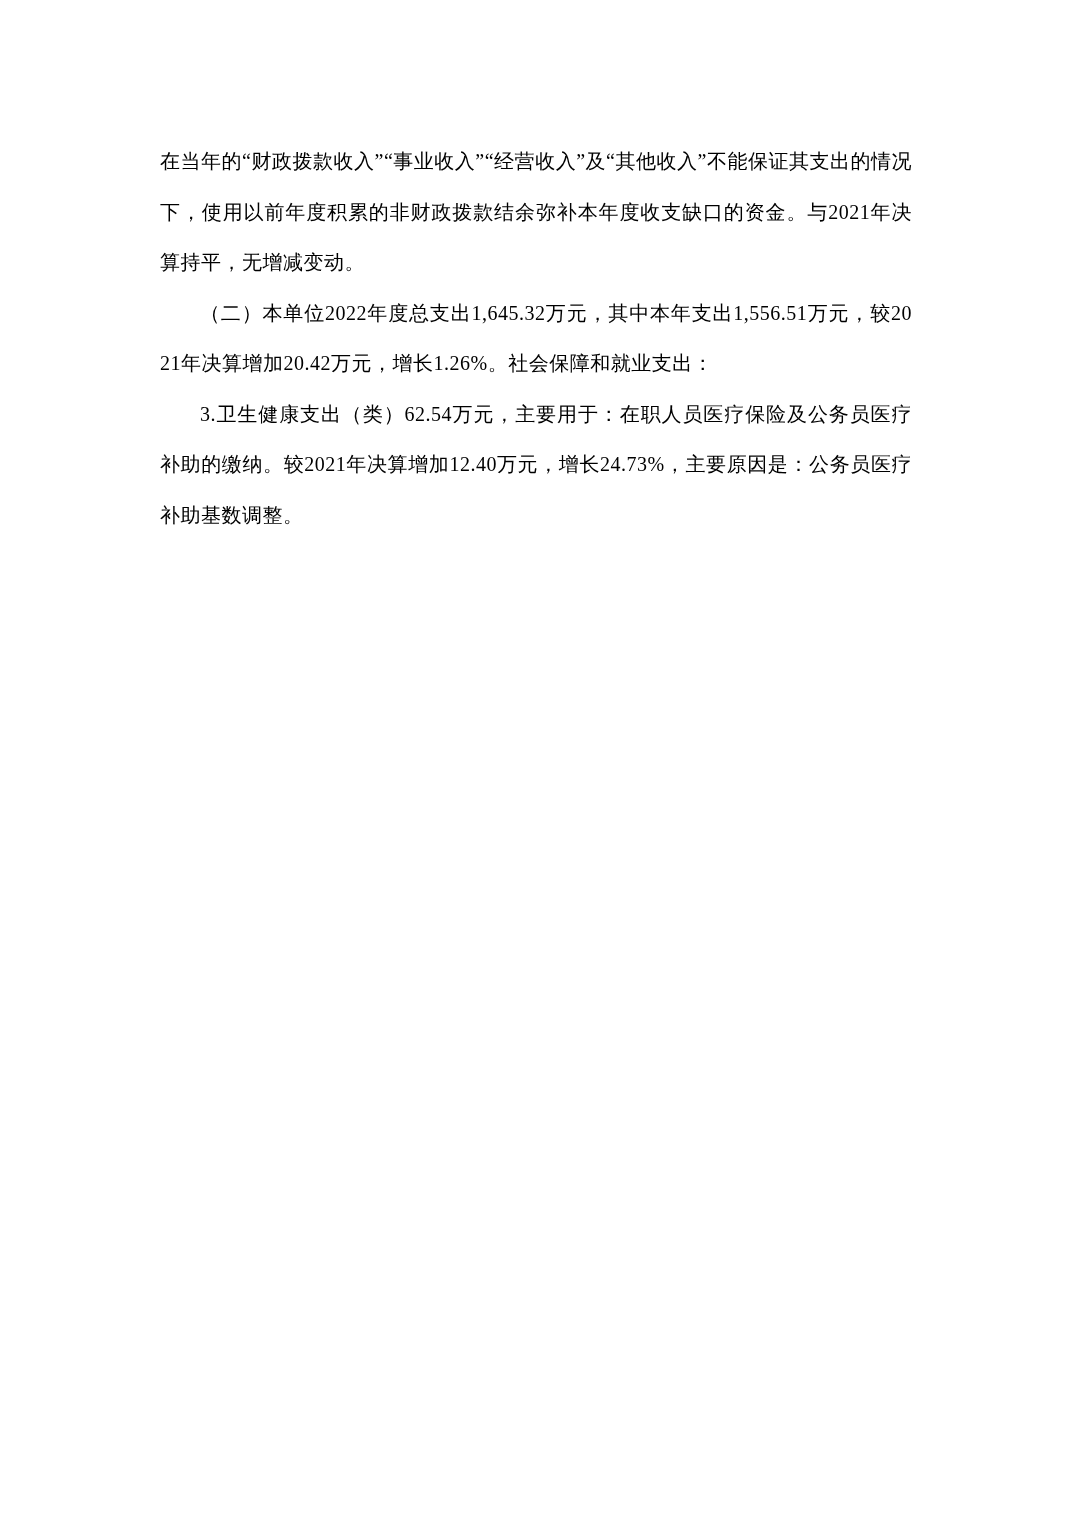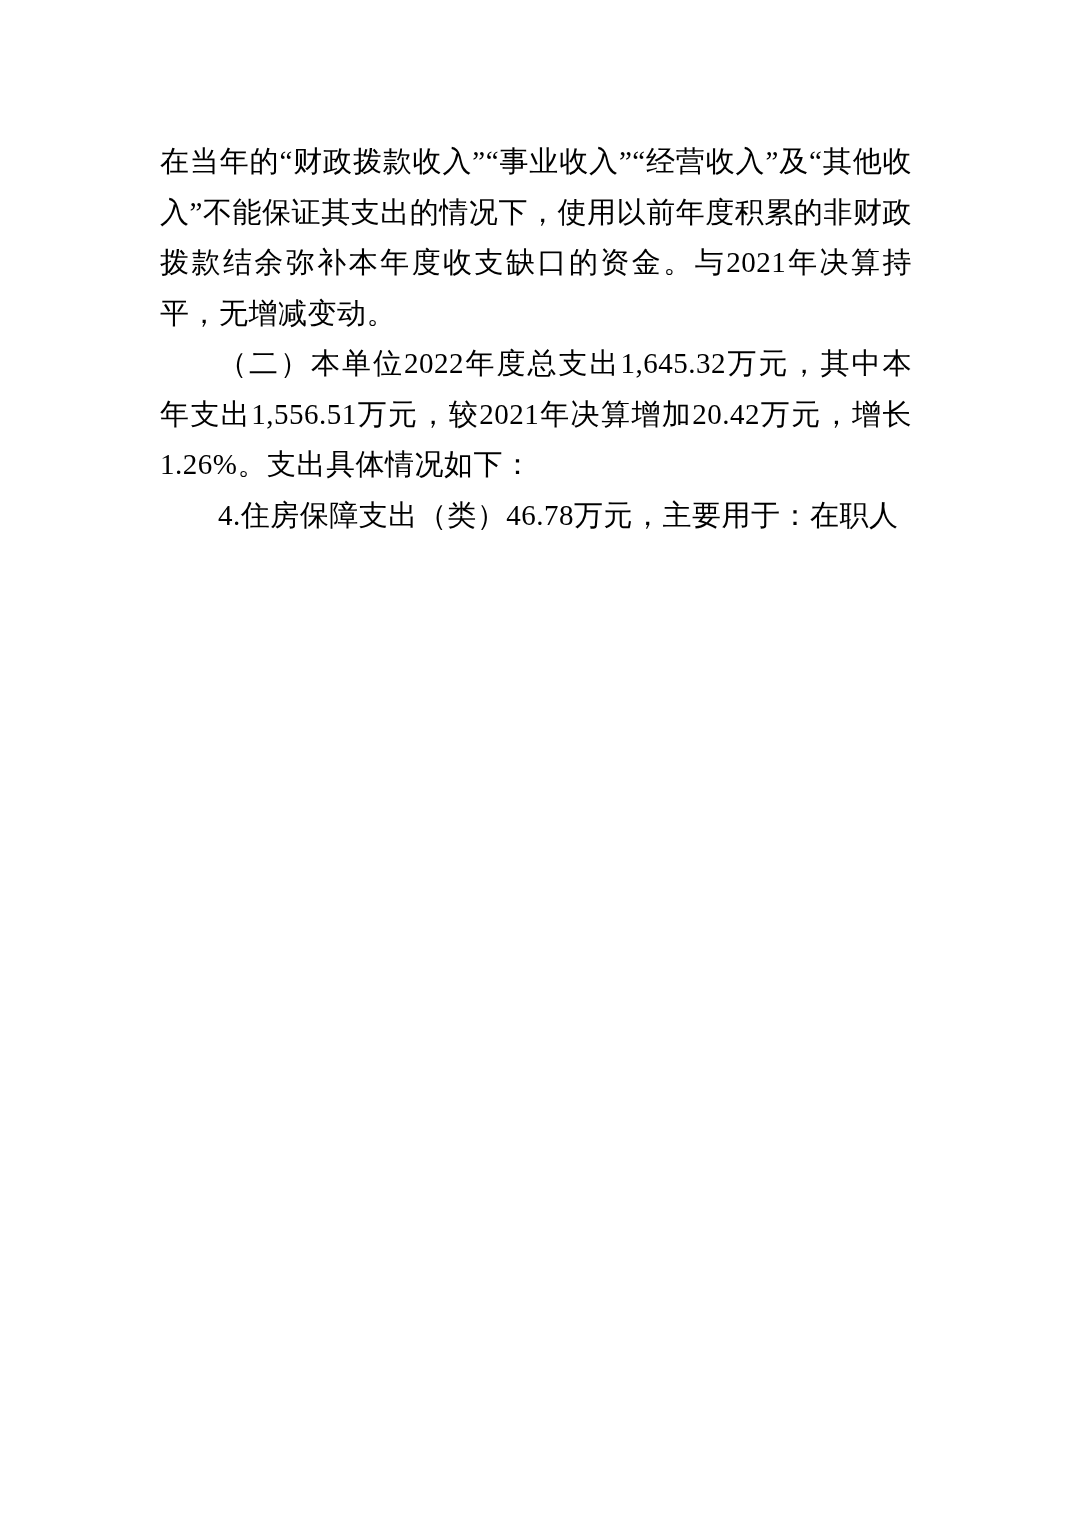--- a/index.html
+++ b/index.html
@@ -18,34 +18,34 @@
   .text-block {
     position: absolute;
     left: 160px;
     top: 136px;
     width: 752px;
   }
   .text-block p {
     margin: 0;
     padding: 0;
     font-family: "Liberation Serif", "DejaVu Serif", serif;
-    font-size: 29px;
+    font-size: 20px;
     line-height: 50.5px;
     color: #000000;
     text-align: justify;
     text-justify: inter-character;
     letter-spacing: 0.5px;
     word-break: break-all;
   }
   .text-block p.indent {
     text-indent: 2em;
   }
 </style>
 </head>
 <body>
 
 <div class="page">
   <div class="text-block">
     <p>在当年的“财政拨款收入”“事业收入”“经营收入”及“其他收入”不能保证其支出的情况下，使用以前年度积累的非财政拨款结余弥补本年度收支缺口的资金。与2021年决算持平，无增减变动。</p>
-    <p class="indent">（二）本单位2022年度总支出1,645.32万元，其中本年支出1,556.51万元，较2021年决算增加20.42万元，增长1.26%。支出具体情况如下：</p>
-    <p class="indent">4.住房保障支出（类）46.78万元，主要用于：在职人</p>
+    <p class="indent">（二）本单位2022年度总支出1,645.32万元，其中本年支出1,556.51万元，较2021年决算增加20.42万元，增长1.26%。社会保障和就业支出：</p>
+    <p class="indent">3.卫生健康支出（类）62.54万元，主要用于：在职人员医疗保险及公务员医疗补助的缴纳。较2021年决算增加12.40万元，增长24.73%，主要原因是：公务员医疗补助基数调整。</p>
   </div>
 </div>
 
 </body></html>

